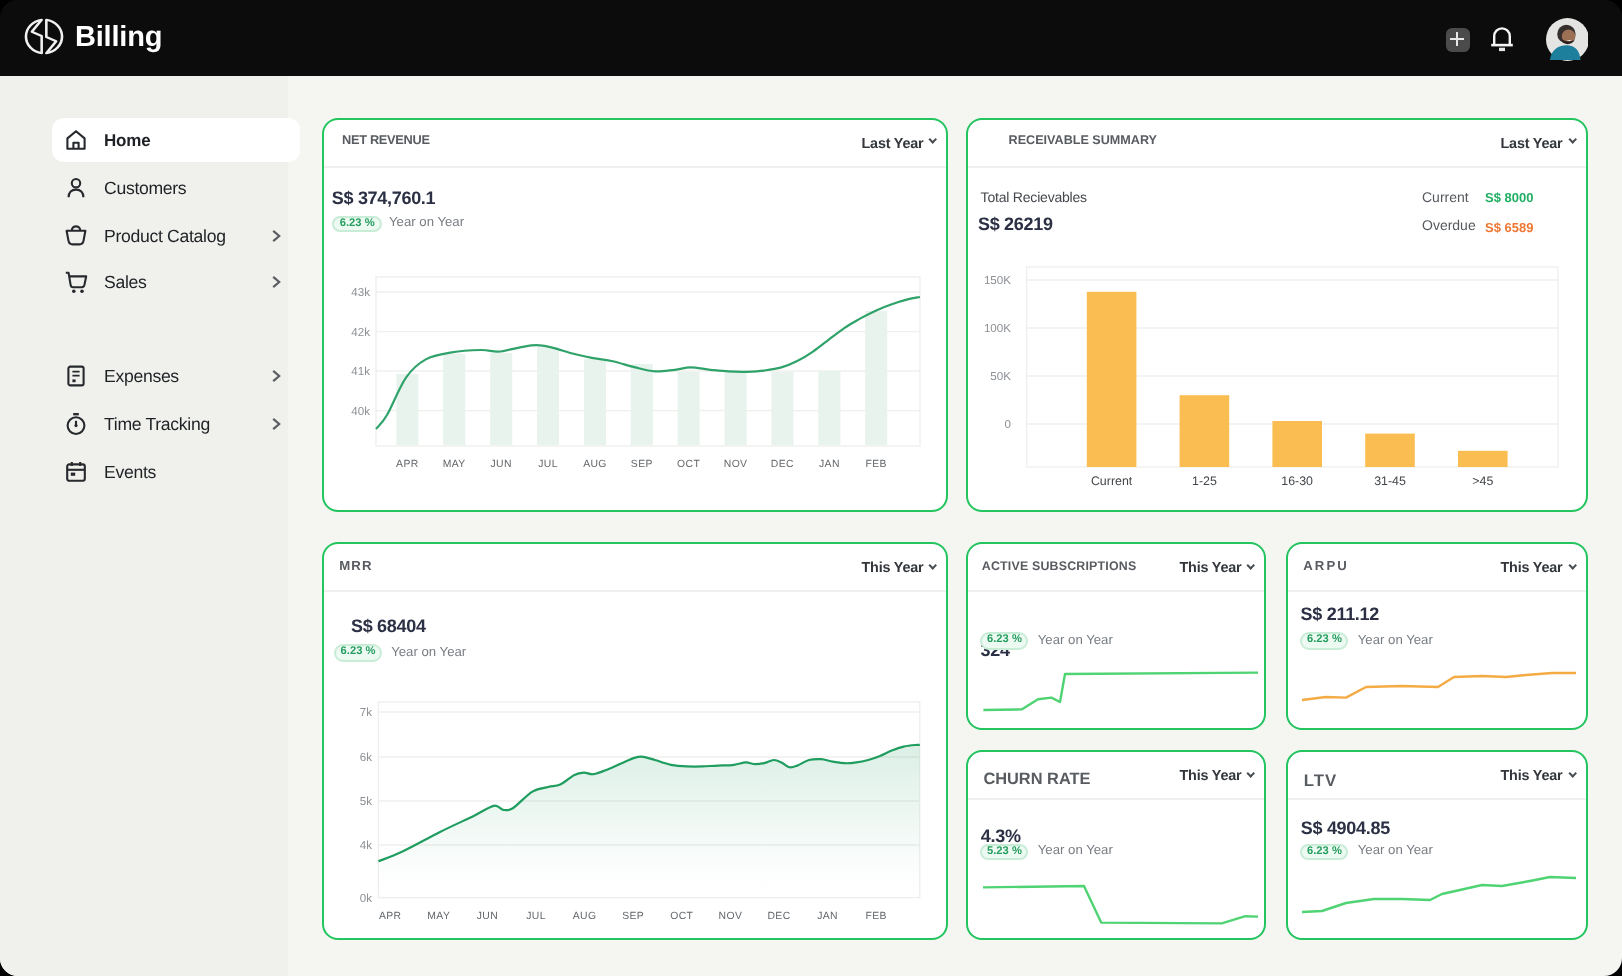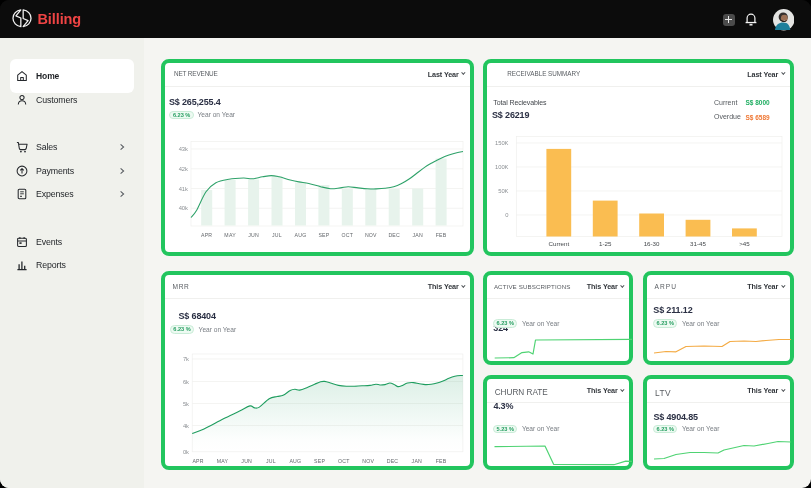--- a/index.html
+++ b/index.html
@@ -2,43 +2,43 @@
 <html><head>
 <meta charset="utf-8">
 <style>
 *{margin:0;padding:0;box-sizing:border-box}
 html,body{width:811px;height:488px;background:#000;font-family:"Liberation Sans",sans-serif;overflow:hidden;-webkit-font-smoothing:antialiased}
 #app{position:absolute;left:0;top:0;width:811px;height:488px;background:#0c0c0c;border-radius:9px;overflow:hidden}
 #mainbg{position:absolute;left:0;top:38px;width:811px;height:450px;background:#f5f5f2}
 #topbar{position:absolute;left:0;top:0;width:811px;height:38px;background:#0c0c0c}
 #sidebar{position:absolute;left:0;top:38px;width:144px;height:450px;background:#f0f1ec}
 .abs{position:absolute}
-.card{position:absolute;background:#fff;border:4px solid #22c55e;border-radius:8px}
+.card{position:absolute;background:#fff;border:1px solid #22c55e;border-radius:8px}
 .chead{position:absolute;left:0;top:0;right:0;height:24px;border-bottom:1px solid #f0f0ee}
-.ctitle{position:absolute;left:9.5px;top:7.6px;font-size:6.4px;font-weight:normal;letter-spacing:-0.15px;color:#585c61}
+.ctitle{position:absolute;left:9.5px;top:7.6px;font-size:6.4px;font-weight:bold;letter-spacing:-0.15px;color:#585c61}
 .csel{position:absolute;right:5.5px;top:7px;font-size:7.2px;font-weight:bold;color:#33373c;letter-spacing:-0.1px}
 .csel:after{content:"";display:inline-block;margin-left:2.5px;margin-bottom:1.2px;width:2.3px;height:2.3px;border-right:1px solid #4a4e52;border-bottom:1px solid #4a4e52;transform:rotate(45deg) translateY(-1px)}
 .val{position:absolute;font-weight:bold;color:#2b3044;font-size:9px;letter-spacing:-0.15px}
 .badge{position:absolute;height:8.4px;border:1px solid #c9ecd7;background:#edfaf2;border-radius:4.7px;color:#259d60;font-size:5.6px;font-weight:bold;line-height:6.8px;padding:0 2.5px;letter-spacing:0}
 .yoy{position:absolute;font-size:6.6px;color:#787d83;letter-spacing:0}
-.menuitem{position:absolute;left:10px;width:124px;height:34px;border-radius:6px}
+.menuitem{position:absolute;left:26px;width:124px;height:22px;border-radius:6px}
 .mlabel{position:absolute;left:26px;top:50%;transform:translateY(-50%);font-size:8.8px;color:#1e2125;letter-spacing:-0.15px}
 .micon{position:absolute;left:5.8px;top:50%;transform:translateY(-50%);width:12px;height:12px}
 .chev{position:absolute;right:8px;top:50%;transform:translateY(-50%);width:8px;height:8px}
 </style>
 </head>
 <body>
 <div id="app">
   <div id="mainbg"></div>
   <div id="topbar">
     <svg class="abs" style="left:12px;top:9px" width="20" height="18.5" viewBox="0 0 24 24" preserveAspectRatio="none">
       <path d="M10.6 1.2 A10.9 10.9 0 0 0 10.6 22.8 L10.6 11.7 L4.7 8.9 Z" fill="none" stroke="#f0f0f0" stroke-width="1.55" stroke-linejoin="round"></path>
       <path d="M13.4 22.8 A10.9 10.9 0 0 0 13.4 1.2 L13.4 12.3 L19.3 15.1 Z" fill="none" stroke="#f0f0f0" stroke-width="1.55" stroke-linejoin="round"></path>
     </svg>
-    <div class="abs" style="left:37.5px;top:10.5px;font-size:14.5px;letter-spacing:-0.1px;color:#ef4444;font-weight:bold">Billing</div>
+    <div class="abs" style="left:37.5px;top:10.5px;font-size:14.5px;letter-spacing:-0.1px;color:#ffffff;font-weight:bold">Billing</div>
     <div class="abs" style="left:723px;top:14px;width:11.5px;height:11.5px;background:#4b4b4b;border-radius:3px">
       <div class="abs" style="left:5.1px;top:2.4px;width:1.4px;height:6.8px;background:#e8e8e8"></div>
       <div class="abs" style="left:2.4px;top:5.1px;width:6.8px;height:1.4px;background:#e8e8e8"></div>
     </div>
     <svg class="abs" style="left:745px;top:13px" width="12" height="13" viewBox="0 0 12 13">
       <path d="M2.1 9.1 L2.1 5.1 A3.9 3.9 0 0 1 9.9 5.1 L9.9 9.1" fill="none" stroke="#f5f5f5" stroke-width="1.2"></path>
       <path d="M0.6 9.55 L11.4 9.55" stroke="#f5f5f5" stroke-width="1.3"></path>
       <path d="M4.5 11.7 L7.5 11.7" stroke="#e8e8e8" stroke-width="1.7"></path>
     </svg>
     <svg class="abs" style="left:772.5px;top:9px" width="21.5" height="21.5" viewBox="0 0 21.5 21.5">
@@ -58,76 +58,81 @@
         </svg>
       <div class="mlabel" style="font-weight:bold;letter-spacing:-0.1px;font-size:8.5px">Home</div>
     </div>
     <div class="menuitem" style="top:44.85px">
       <svg class="micon" viewBox="0 0 12 12">
           <circle cx="6" cy="3.6" r="2.1" fill="none" stroke="#26292d" stroke-width="1.05"></circle>
           <path d="M2.3 10.6 C2.3 8 3.8 6.8 6 6.8 C8.2 6.8 9.7 8 9.7 10.6" fill="none" stroke="#26292d" stroke-width="1.05"></path>
         </svg>
       <div class="mlabel">Customers</div>
     </div>
+    <div class="menuitem" style="top:68.5px">
+      <svg class="micon" viewBox="0 0 12 12">
+          <path d="M1.3 3.4 L10.7 3.4 L9.8 8.2 C9.6 9.4 9 10.2 7.7 10.2 L4.3 10.2 C3 10.2 2.4 9.4 2.2 8.2 Z" fill="none" stroke="#26292d" stroke-width="1.05" stroke-linejoin="round"></path>
+          <path d="M3.9 3.2 C3.9 0.5 8.1 0.5 8.1 3.2" fill="none" stroke="#26292d" stroke-width="1.05"></path>
+        </svg>
+      <div class="mlabel">Product Catalog</div>
+      <svg class="chev" viewBox="0 0 8 8">
+          <path d="M2.6 1.4 L5.6 4 L2.6 6.6" fill="none" stroke="#5a5e63" stroke-width="1.1"></path>
+        </svg>
+    </div>
     <div class="menuitem" style="top:92.15px">
       <svg class="micon" viewBox="0 0 12 12">
           <path d="M0.9 1.4 L2.3 1.4 L3.3 7.4 C3.4 8.1 3.9 8.6 4.6 8.6 L8.9 8.6 C9.6 8.6 10 8.2 10.2 7.5 L11.1 3.2 L2.7 3.2" fill="none" stroke="#26292d" stroke-width="1.05" stroke-linejoin="round"></path>
           <circle cx="4.9" cy="10.6" r="0.9" fill="#26292d"></circle>
           <circle cx="9" cy="10.6" r="0.9" fill="#26292d"></circle>
         </svg>
       <div class="mlabel">Sales</div>
       <svg class="chev" viewBox="0 0 8 8">
           <path d="M2.6 1.4 L5.6 4 L2.6 6.6" fill="none" stroke="#5a5e63" stroke-width="1.1"></path>
         </svg>
     </div>
-    <div class="menuitem" style="top:115.8px">
-      <svg class="micon" viewBox="0 0 12 12">
-          <circle cx="6" cy="6" r="4.9" fill="none" stroke="#26292d" stroke-width="1.05"></circle>
-          <path d="M6 8.6 L6 3.8 M4.2 5.4 L6 3.6 L7.8 5.4" fill="none" stroke="#26292d" stroke-width="1.05" stroke-linejoin="round"></path>
-        </svg>
-      <div class="mlabel">Payments</div>
-      <svg class="chev" viewBox="0 0 8 8">
-          <path d="M2.6 1.4 L5.6 4 L2.6 6.6" fill="none" stroke="#5a5e63" stroke-width="1.1"></path>
-        </svg>
-    </div>
     <div class="menuitem" style="top:139.45px">
       <svg class="micon" viewBox="0 0 12 12">
           <rect x="2.2" y="1.3" width="7.6" height="9.4" rx="1" fill="none" stroke="#26292d" stroke-width="1.05"></rect>
           <path d="M4.2 3.8 L7.8 3.8 M4.2 5.8 L7.8 5.8" stroke="#26292d" stroke-width="0.9"></path>
           <path d="M4.2 8.4 L5.8 8.4" stroke="#26292d" stroke-width="1.4"></path>
         </svg>
       <div class="mlabel">Expenses</div>
+      <svg class="chev" viewBox="0 0 8 8">
+          <path d="M2.6 1.4 L5.6 4 L2.6 6.6" fill="none" stroke="#5a5e63" stroke-width="1.1"></path>
+        </svg>
+    </div>
+    <div class="menuitem" style="top:163.1px">
+      <svg class="micon" viewBox="0 0 12 12">
+          <circle cx="6" cy="6.8" r="4.2" fill="none" stroke="#26292d" stroke-width="1.05"></circle>
+          <path d="M6 6.8 L6 4.4" stroke="#26292d" stroke-width="1.05"></path>
+          <path d="M4.6 1.1 L7.4 1.1" stroke="#26292d" stroke-width="1.2"></path>
+          <circle cx="6" cy="6.8" r="0.8" fill="#26292d"></circle>
+        </svg>
+      <div class="mlabel">Time Tracking</div>
       <svg class="chev" viewBox="0 0 8 8">
           <path d="M2.6 1.4 L5.6 4 L2.6 6.6" fill="none" stroke="#5a5e63" stroke-width="1.1"></path>
         </svg>
     </div>
     <div class="menuitem" style="top:186.75px">
       <svg class="micon" viewBox="0 0 12 12">
           <rect x="1.6" y="2.2" width="8.8" height="8.2" rx="1" fill="none" stroke="#26292d" stroke-width="1.05"></rect>
           <path d="M1.8 4.9 L10.2 4.9" stroke="#26292d" stroke-width="1.05"></path>
           <path d="M3.9 1 L3.9 3 M8.1 1 L8.1 3" stroke="#26292d" stroke-width="1.05"></path>
           <rect x="3.4" y="6.3" width="2.2" height="1.6" fill="#26292d"></rect>
         </svg>
       <div class="mlabel">Events</div>
     </div>
-    <div class="menuitem" style="top:210.4px">
-      <svg class="micon" viewBox="0 0 12 12">
-          <path d="M1.4 10.6 L10.6 10.6" stroke="#26292d" stroke-width="1.05"></path>
-          <path d="M3.1 10.2 L3.1 5.2 M5.9 10.2 L5.9 2.4 M8.7 10.2 L8.7 6.8" stroke="#26292d" stroke-width="1.3"></path>
-        </svg>
-      <div class="mlabel">Reports</div>
-    </div>
   </div>
 
   <div class="card" id="card-nr" style="left:160.5px;top:58.5px;width:313.5px;height:197px">
 <div class="chead">
         <div class="ctitle">NET REVENUE</div>
         <div class="csel">Last Year</div>
       </div>
-<div class="val" style="left:4.4px;top:34.8px">S$ 265,255.4</div>
+<div class="val" style="left:4.4px;top:34.8px">S$ 374,760.1</div>
 <div class="badge" style="left:4.9px;top:48.2px">6.23 %</div>
 <div class="yoy" style="left:33px;top:48.4px">Year on Year</div>
 <svg class="abs" style="left:0;top:0" width="313" height="197" viewBox="0 0 313 197">
 <rect x="26" y="78.5" width="272" height="84.5" fill="none" stroke="#efefed" stroke-width="0.7"></rect>
 <line x1="26" x2="298" y1="86" y2="86" stroke="#efefed" stroke-width="0.7"></line>
         <line x1="26" x2="298" y1="105.8" y2="105.8" stroke="#efefed" stroke-width="0.7"></line>
         <line x1="26" x2="298" y1="125.5" y2="125.5" stroke="#efefed" stroke-width="0.7"></line>
         <line x1="26" x2="298" y1="145.3" y2="145.3" stroke="#efefed" stroke-width="0.7"></line>
         <rect x="36.2" y="127.0" width="11" height="35.5" fill="#e7f3ec"></rect>
         <rect x="59.6" y="117.0" width="11" height="45.5" fill="#e7f3ec"></rect>
@@ -254,21 +259,21 @@
 <div class="yoy" style="left:34.9px;top:44.6px">Year on Year</div>
 <svg class="abs" style="left:0;top:0" width="150" height="94" viewBox="0 0 150 94">
         <path d="M7 78 L19 76.5 L29 76.8 L39 71.5 L57 71 L75 71.5 L83 66.5 L97 66 L109 66.5 L119 65.5 L132 64.5 L144 64.5" fill="none" stroke="#f4ab44" stroke-width="1.2" stroke-linejoin="round"></path>
       </svg>
 </div>
   <div class="card" id="card-cr" style="left:483px;top:375px;width:150px;height:95px">
 <div class="chead">
         <div class="ctitle" style="left:7.7px;top:9.2px;font-size:8.2px;letter-spacing:0">CHURN RATE</div>
         <div class="csel">This Year</div>
       </div>
-<div class="val" style="left:6.4px;top:22px">4.3%</div>
+<div class="val" style="left:6.4px;top:37px">4.3%</div>
 <div class="badge" style="left:6px;top:45.6px">5.23 %</div>
 <div class="yoy" style="left:34.9px;top:45.9px">Year on Year</div>
 <svg class="abs" style="left:0;top:0" width="150" height="95" viewBox="0 0 150 95">
         <path d="M7.5 67.7 L58 67 L66.6 85.3 L126.9 85.7 L138.7 82.1 L145 82.3" fill="none" stroke="#4fd373" stroke-width="1.2" stroke-linejoin="round"></path>
       </svg>
 </div>
   <div class="card" id="card-ltv" style="left:643px;top:375px;width:150.5px;height:95px">
 <div class="chead">
         <div class="ctitle" style="left:7.9px;top:9.2px;font-size:8.4px;letter-spacing:0.5px">LTV</div>
         <div class="csel">This Year</div>

